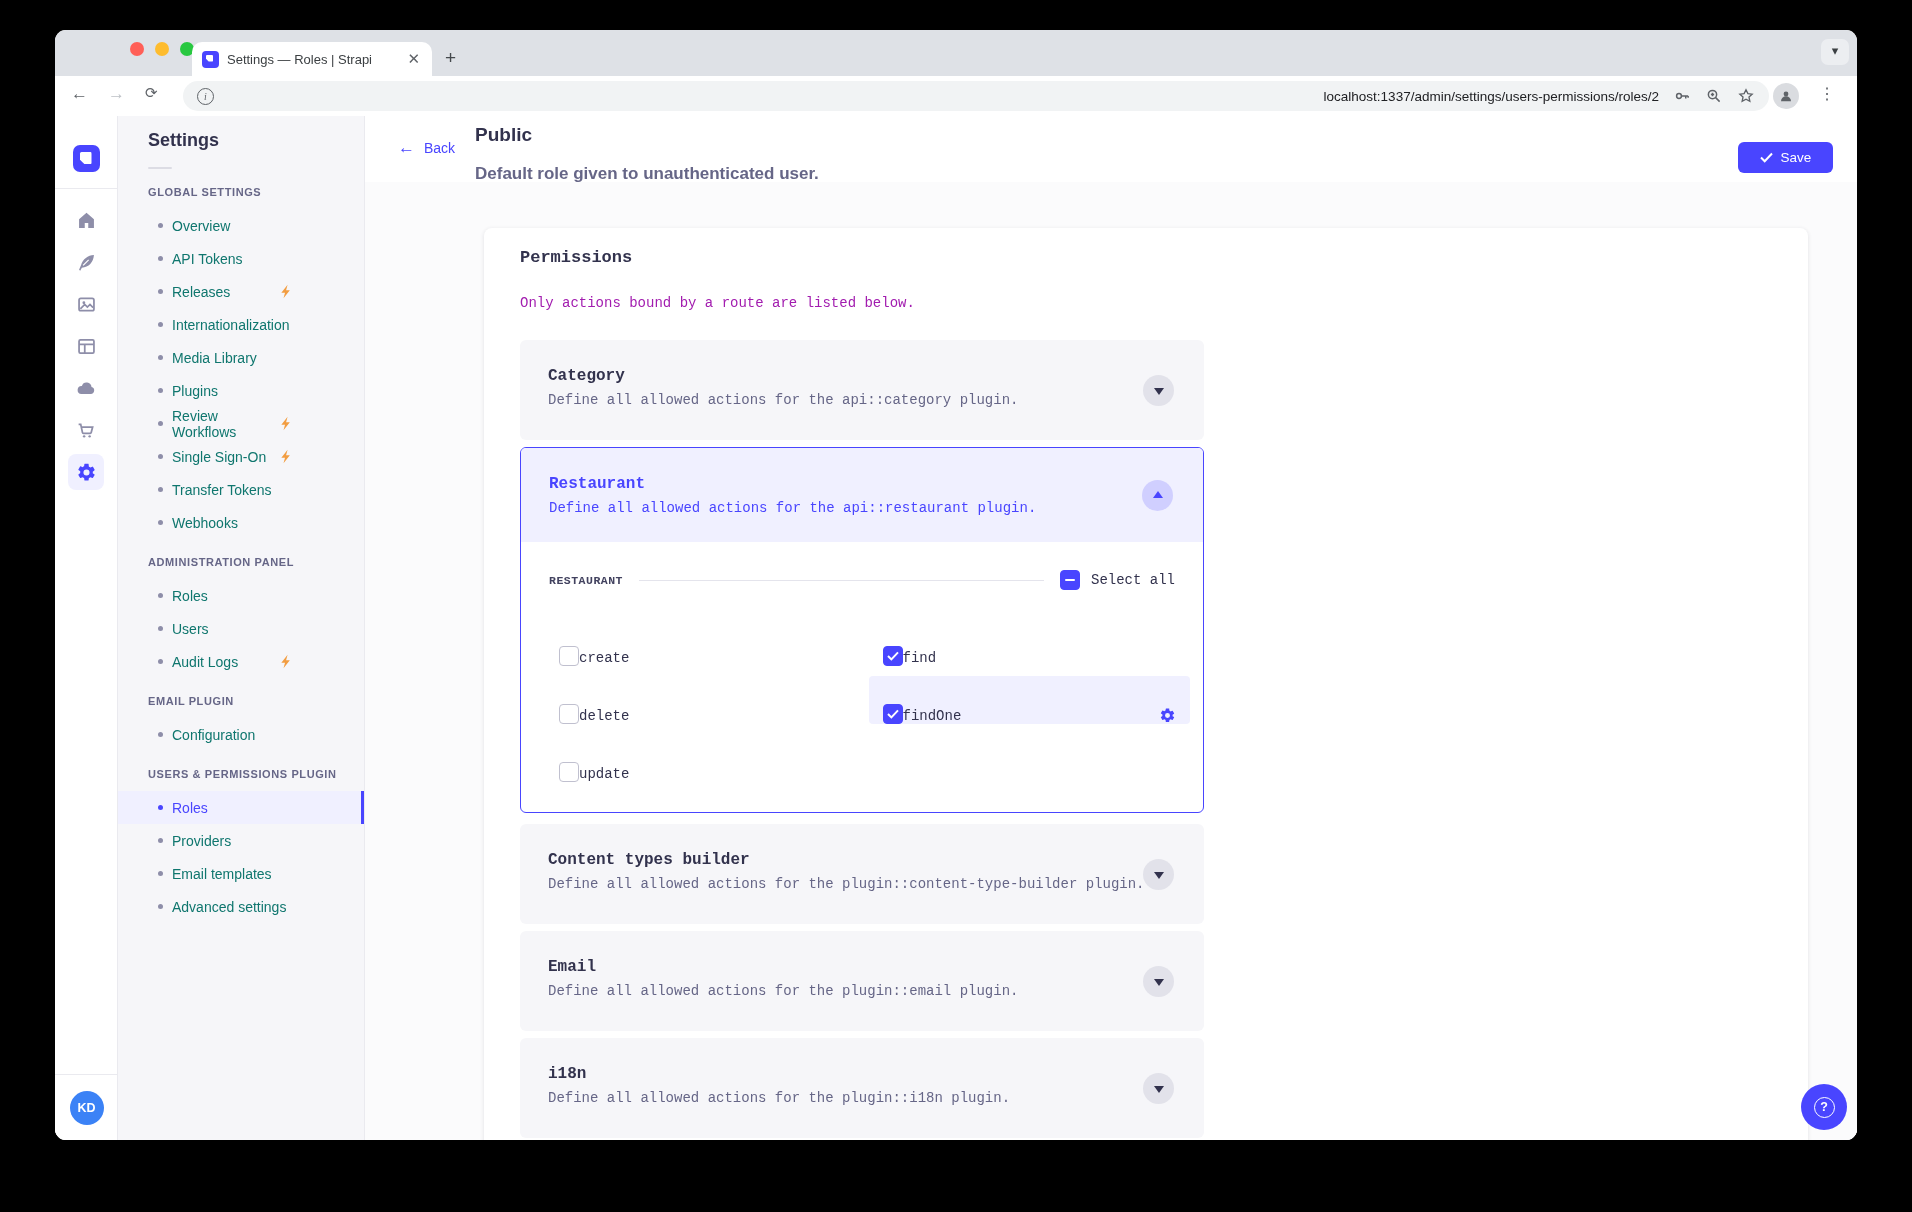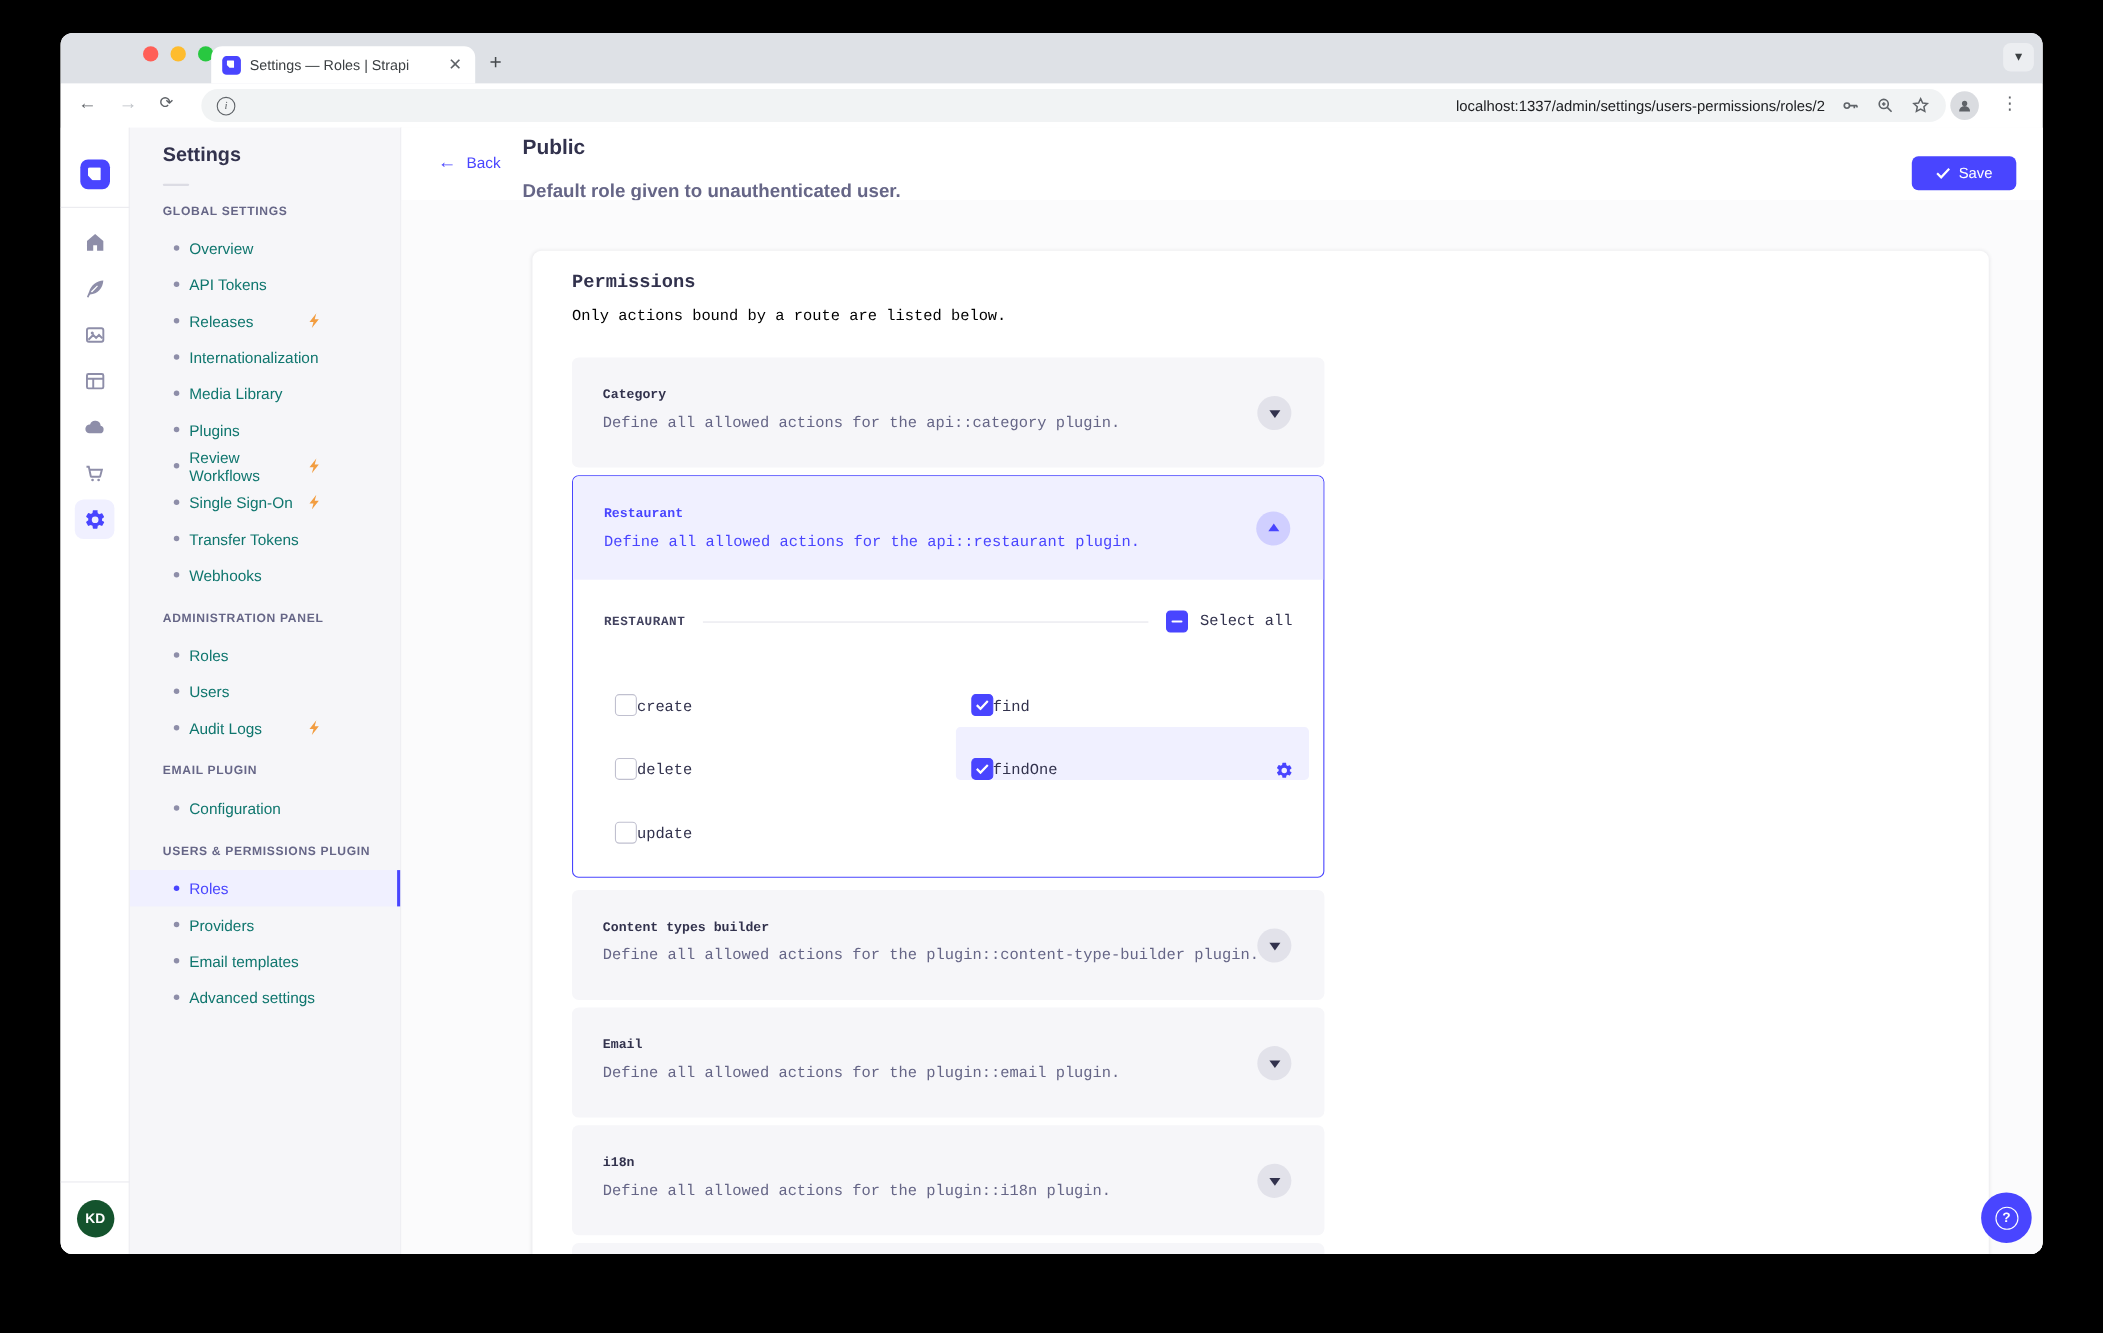--- a/index.html
+++ b/index.html
@@ -39,21 +39,21 @@
   .logo{display:block;margin:29px auto 0;width:27px;height:27px;border-radius:7px;background:#4945ff;position:relative;}
   .logo:after{content:"";position:absolute;left:7px;top:7px;width:12px;height:12px;background:#fff;border-radius:1.5px;
        clip-path:polygon(0 0,100% 0,100% 100%,40% 100%,0 60%);}
   .rail-div{width:63px;height:1px;background:#eaeaef;margin-top:16px;}
   .rail-ic{width:36px;height:36px;margin:5.5px auto 6px;display:flex;align-items:center;justify-content:center;
        color:#8e8ea9;border-radius:8px;}
   .rail-ic.first{margin-top:13px;}
   .rail-ic.active{background:#f0f0ff;color:#4945ff;}
   .rail-bottom{position:absolute;left:0;bottom:0;width:63px;}
   .rail-bottom .rail-div{margin:0;}
-  .kd{width:34px;height:34px;border-radius:50%;background:#14532d;color:#fff;font-size:12.5px;font-weight:bold;
+  .kd{width:34px;height:34px;border-radius:50%;background:#3b82f6;color:#fff;font-size:12.5px;font-weight:bold;
        display:flex;align-items:center;justify-content:center;margin:16px auto 15px;}
 
   .subnav{position:absolute;left:63px;top:0;width:247px;bottom:0;background:#f6f6f9;border-right:1px solid #eaeaef;
        box-sizing:border-box;padding-top:10px;overflow:hidden;}
   .sn-head{font-size:18px;font-weight:bold;color:#32324d;padding-left:30px;height:28px;line-height:28px;}
   .sn-hr{width:24px;height:2px;background:#dcdce4;margin:13px 0 6px 30px;border-radius:2px;}
   .sn-sec{margin-top:17px;}
   .sn-label{font-size:11px;font-weight:bold;letter-spacing:.6px;color:#666687;padding-left:30px;height:16px;margin-bottom:7px;}
   .sn-item{height:33px;display:flex;align-items:center;padding-left:40px;box-sizing:border-box;position:relative;color:#0f766e;font-size:14px;}
   .sn-item .dot{width:5px;height:5px;border-radius:50%;background:#8e8ea9;margin-right:9px;flex:0 0 auto;}
@@ -69,24 +69,24 @@
   .ah-title{position:absolute;left:110px;top:8px;font-size:19px;font-weight:bold;color:#32324d;}
   .ah-sub{position:absolute;left:110px;top:48px;font-size:17px;color:#666687;font-weight:bold;}
   .savebtn{position:absolute;right:24px;top:26px;width:95px;height:31px;background:#4945ff;border:none;border-radius:6px;
        color:#fff;font-size:13.5px;display:flex;align-items:center;justify-content:center;gap:8px;font-family:inherit;}
 
   .content{position:absolute;left:0;top:66px;right:0;bottom:0;background:#fbfbfc;overflow:hidden;}
   .card{position:absolute;left:119px;top:46px;width:1324px;bottom:-30px;background:#fff;border-radius:8px;
        box-shadow:0 1px 4px rgba(33,33,52,.12);font-family:Liberation Mono, monospace;}
   .permcol{position:absolute;left:36px;top:20px;width:684px;}
   .perm-title{font-size:17px;font-weight:bold;color:#32324d;}
-  .perm-sub{font-size:14px;color:#000000;margin-top:13px;}
+  .perm-sub{font-size:14px;color:#a21caf;margin-top:28px;}
   .acc-list{margin-top:29px;}
   .acc{background:#f6f6f9;border-radius:6px;margin-bottom:7px;position:relative;height:100px;}
-  .acc-name{position:absolute;left:28px;top:27px;font-size:12px;font-weight:bold;color:#32324d;}
+  .acc-name{position:absolute;left:28px;top:27px;font-size:16px;font-weight:bold;color:#32324d;}
   .acc-desc{position:absolute;left:28px;top:52px;font-size:14px;color:#666687;}
   .chev{position:absolute;right:30px;top:35px;width:31px;height:31px;border-radius:50%;background:#e2e2ea;
        display:flex;align-items:center;justify-content:center;}
   .chev .tri{width:0;height:0;border-left:5.5px solid transparent;border-right:5.5px solid transparent;border-top:7px solid #32324d;margin-top:2px;}
   .acc.expanded{background:#fff;border:1px solid #4945ff;height:366px;margin-bottom:11px;box-sizing:border-box;}
   .acc.expanded .acc-head{position:absolute;left:0;top:0;right:0;height:94px;background:#f0f0ff;border-radius:5px 5px 0 0;}
   .acc.expanded .acc-name,.acc.expanded .acc-desc{color:#4945ff;}
   .acc.expanded .chev{background:#d0cfff;top:32px;}
   .acc.expanded .chev .tri{border-top:none;border-bottom:7px solid #4945ff;margin-top:-2px;}
   .acc-body{position:absolute;left:0;top:94px;right:0;bottom:0;}

